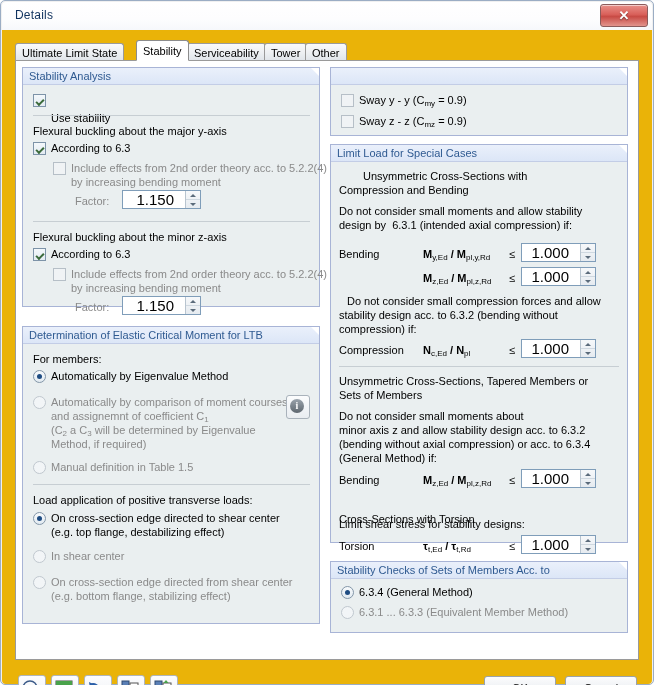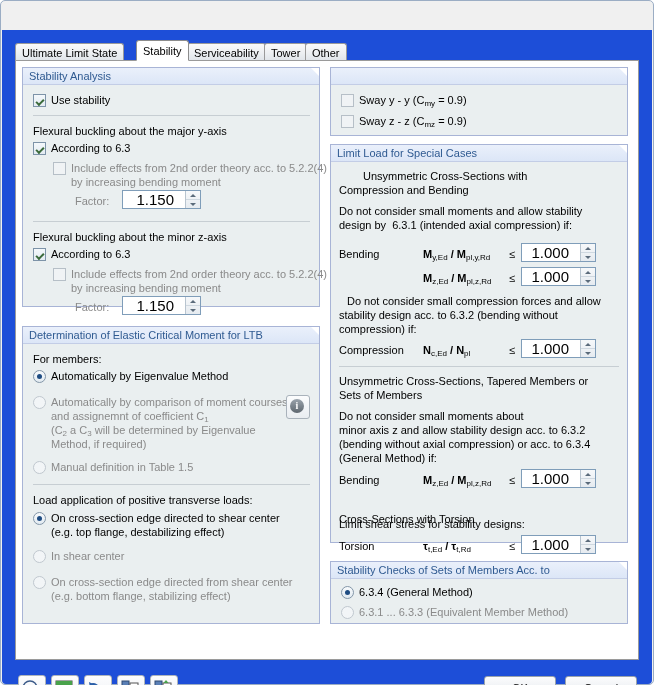--- a/index.html
+++ b/index.html
@@ -40,21 +40,21 @@
   }
   .close-x{
     position:absolute;left:0;top:0;width:46px;height:21px;
     line-height:21px;text-align:center;
     color:#ffffff;font-size:13px;font-weight:bold;
     text-shadow:0 1px 1px rgba(0,0,0,.45);
   }
   
   .client{
     position:absolute;left:1px;top:29px;width:650px;height:654px;
-    background:#1d4ed8;
+    background:#eab308;
     border-radius:0 0 4px 4px;
   }
   
   .tabstrip{
     position:absolute;left:13px;top:10px;width:624px;height:21px;
   }
   .tab{
     position:absolute;top:3px;height:18px;
     background:linear-gradient(to bottom,#fafafa 0%,#eceff2 55%,#dfe4e9 100%);
     border:1px solid #9a9a9a;
@@ -212,20 +212,26 @@
   
   sub{font-size:8px;vertical-align:-2px;}
   .frm{font-weight:bold;font-size:11px;}
   .frm sub{font-weight:normal;font-size:8px;}
 </style>
 </head>
 <body>
 
 <div class="window">
 
+  <div class="titlebar">
+    <div class="title-text">Details</div>
+    <div class="close-btn">
+      <div class="close-x">✕</div>
+    </div>
+  </div>
 
   <div class="client">
 
     <div class="tabstrip">
       <div class="tab" style="left:0px;"><span>Ultimate Limit State</span></div>
       <div class="tab active" style="left:121px;"><span>Stability</span></div>
       <div class="tab" style="left:172px;"><span>Serviceability</span></div>
       <div class="tab" style="left:249px;"><span>Tower</span></div>
       <div class="tab" style="left:290px;"><span>Other</span></div>
     </div>
@@ -233,21 +239,21 @@
     <div class="tabpanel">
 
       <div class="group" style="left:6px;top:6px;width:298px;height:240px;">
         <div class="group-head">
           <span>Stability Analysis</span>
           <span class="corner"></span>
         </div>
         <div class="group-body">
 
           <div class="cb checked" style="left:10px;top:9px;"></div>
-          <div class="lbl" style="left:28px;top:9px;">Use stability</div>
+          <div class="lbl" style="left:28px;top:27px;">Use stability</div>
 
           <div class="sep" style="left:10px;top:30px;width:277px;"></div>
 
           <div class="lbl" style="left:10px;top:40px;">Flexural buckling about the major y-axis</div>
           <div class="cb checked" style="left:10px;top:57px;"></div>
           <div class="lbl" style="left:28px;top:57px;">According to 6.3</div>
 
           <div class="cb dim" style="left:30px;top:77px;"></div>
           <div class="lbl gray" style="left:48px;top:77px;">Include effects from 2nd order theory acc. to 5.2.2(4)</div>
           <div class="lbl gray" style="left:48px;top:91px;">by increasing bending moment</div>
@@ -414,21 +420,21 @@
           <div class="spin" style="left:190px;top:373px;width:75px;">
             <div class="val">1.000</div>
             <div class="btns">
                 <div class="up"></div>
                 <div class="dn"></div>
               </div>
           </div>
         </div>
       </div>
 
-      <div class="group" style="left:314px;top:500px;width:298px;height:63px;">
+      <div class="group" style="left:314px;top:500px;width:298px;height:72px;">
         <div class="group-head">
           <span>Stability Checks of Sets of Members Acc. to</span>
           <span class="corner"></span>
         </div>
         <div class="group-body">
           <div class="rb sel" style="left:10px;top:7px;"></div>
           <div class="lbl" style="left:28px;top:7px;">6.3.4 (General Method)</div>
 
           <div class="rb dim" style="left:10px;top:27px;"></div>
           <div class="lbl gray" style="left:28px;top:27px;">6.3.1 ... 6.3.3 (Equivalent Member Method)</div>

